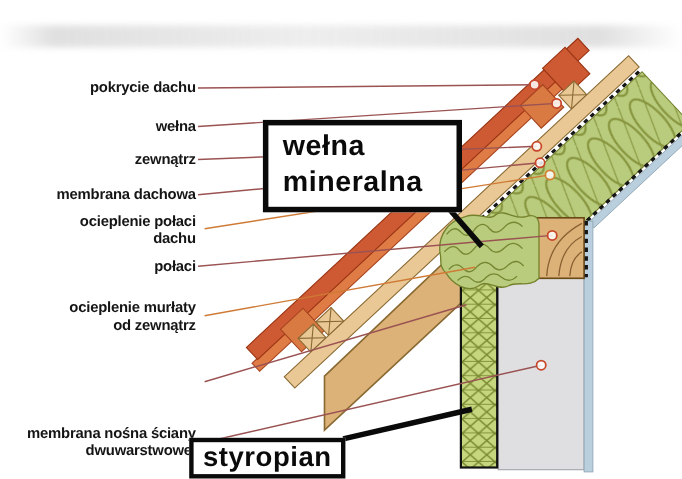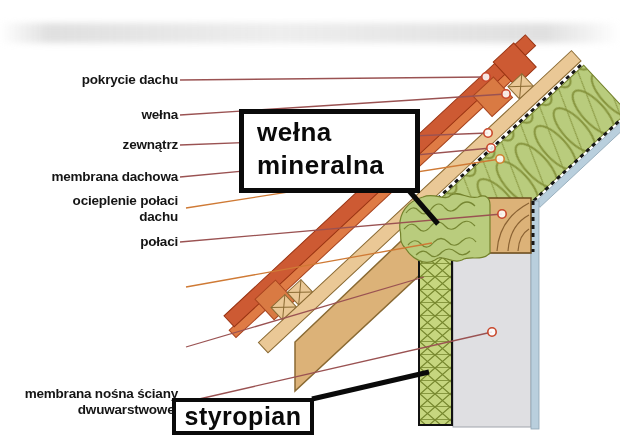--- a/index.html
+++ b/index.html
@@ -153,20 +153,22 @@
     </g>
   </svg>
 
   <div class="label" style="top:55px">pokrycie dachu</div>
   <div class="label" style="top:90px">wełna</div>
   <div class="label" style="top:120px">zewnątrz</div>
   <div class="label" style="top:176px">ocieplenie połaci
 dachu</div>
   <div class="label" style="top:152px">membrana dachowa</div>
   <div class="label" style="top:217px">połaci</div>
+  <div class="label" style="top:255px">ocieplenie murłaty
+od zewnątrz</div>
   <div class="label" style="top:369px">membrana nośna ściany
 dwuwarstwowej</div>
 
   <div class="callout wool">wełna
 mineralna</div>
   <div class="callout styro">styropian</div>
 
 </div>
 
 </body></html>

